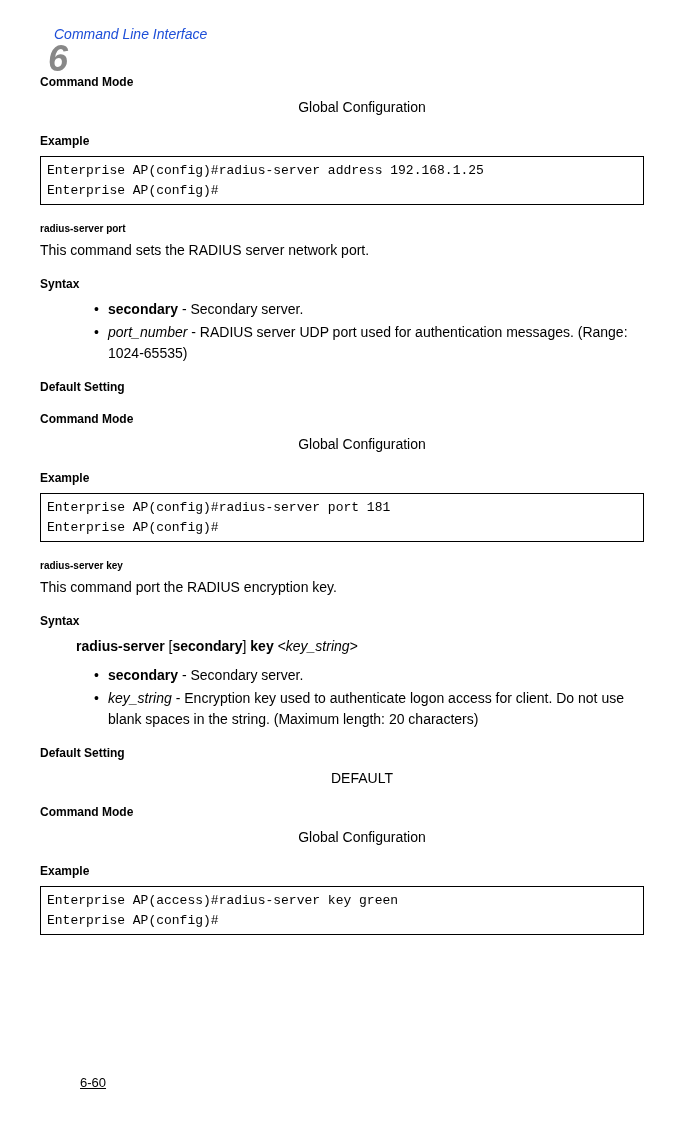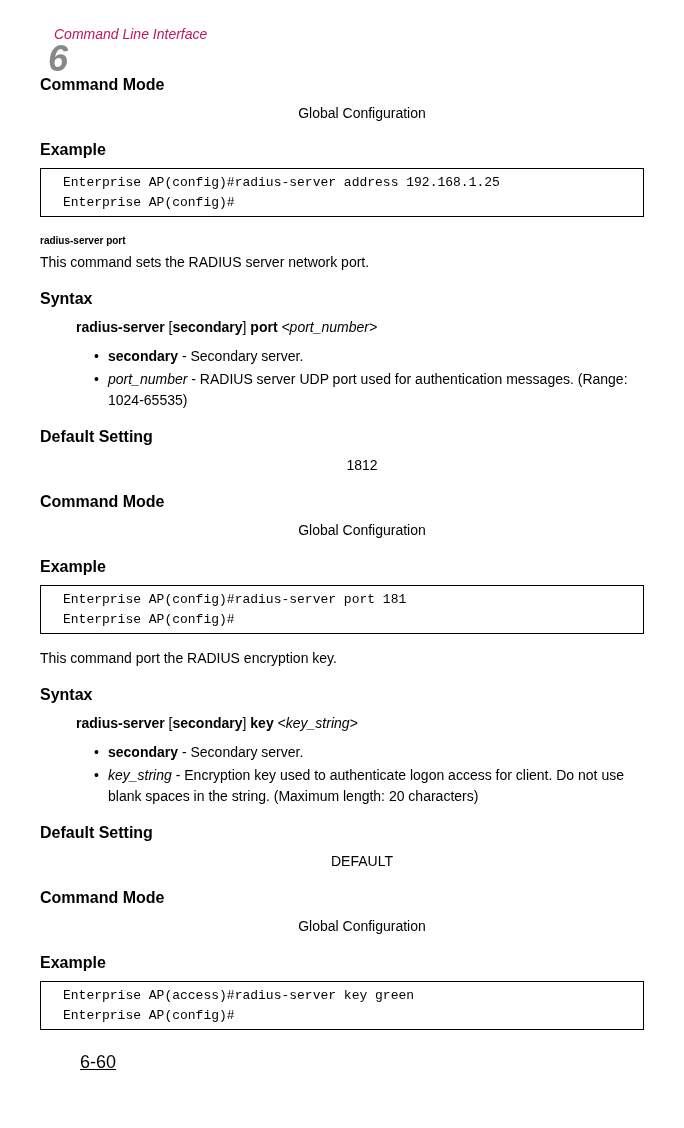--- a/index.html
+++ b/index.html
@@ -21,47 +21,47 @@
       font-weight: bold;
       color: #888;
       font-style: italic;
       position: absolute;
       left: 8px;
       top: 8px;
     }
     .chapter-title {
       font-size: 14px;
       font-style: italic;
-      color: #be185d;
+      color: #1d4ed8;
       margin-left: 14px;
       margin-top: 4px;
       margin-bottom: 28px;
     }
     .heading {
       font-weight: bold;
-      font-size: 16px;
+      font-size: 12px;
       margin-top: 14px;
       margin-bottom: 6px;
     }
     .sub-heading {
       font-weight: bold;
       font-size: 10px;
       margin-top: 16px;
       margin-bottom: 4px;
     }
     .indent1 {
       margin-left: 40px;
       margin-bottom: 10px;
       text-align: center;
     }
     .code-block {
       font-family: "Courier New", Courier, monospace;
       font-size: 13px;
       border: 1px solid #000;
-      padding: 4px 22px;
+      padding: 4px 6px;
       white-space: pre;
       margin-top: 4px;
       margin-bottom: 14px;
     }
     .syntax-line {
       margin-left: 36px;
       margin-bottom: 8px;
     }
     .bold { font-weight: bold; }
     .italic { font-style: italic; }
@@ -79,22 +79,22 @@
       content: "•";
       position: absolute;
       left: 0;
     }
     .desc-text {
       margin-bottom: 6px;
     }
     .page-num {
       position: absolute;
       left: 40px;
-      bottom: 36px;
-      font-size: 18px;
+      bottom: 20px;
+      font-size: 13px;
       text-decoration: underline;
     }
     .wrapper {
       position: relative;
       min-height: 1088px;
     }
   </style>
 </head>
 <body>
 
@@ -107,41 +107,35 @@
 <div class="indent1">Global Configuration</div>
 
 <div class="heading">Example</div>
 <div class="code-block">Enterprise AP(config)#radius-server address 192.168.1.25
 Enterprise AP(config)#</div>
 
 <div class="sub-heading">radius-server port</div>
 <div class="desc-text">This command sets the RADIUS server network port.</div>
 
 <div class="heading">Syntax</div>
-<div class="syntax-line">
-  <span class="bold">radius-server</span>
-  <span> [</span><span class="bold">secondary</span><span>] </span>
-  <span class="bold">port</span>
-  <span> </span><span class="italic">&lt;port_number&gt;</span>
-</div>
 <ul class="bullets">
   <li><span class="bold">secondary</span><span> - Secondary server.</span></li>
   <li><span class="italic">port_number</span><span> - RADIUS server UDP port used for authentication messages. (Range: 1024-65535)</span></li>
 </ul>
 
 <div class="heading">Default Setting</div>
-<div class="indent1">1812</div>
 
 <div class="heading">Command Mode</div>
 <div class="indent1">Global Configuration</div>
 
 <div class="heading">Example</div>
 <div class="code-block">Enterprise AP(config)#radius-server port 181
 Enterprise AP(config)#</div>
 
+<div class="sub-heading">radius-server key</div>
 <div class="desc-text">This command port the RADIUS encryption key.</div>
 
 <div class="heading">Syntax</div>
 <div class="syntax-line">
   <span class="bold">radius-server</span>
   <span> [</span><span class="bold">secondary</span><span>] </span>
   <span class="bold">key</span>
   <span> </span><span class="italic">&lt;key_string&gt;</span>
 </div>
 <ul class="bullets">

